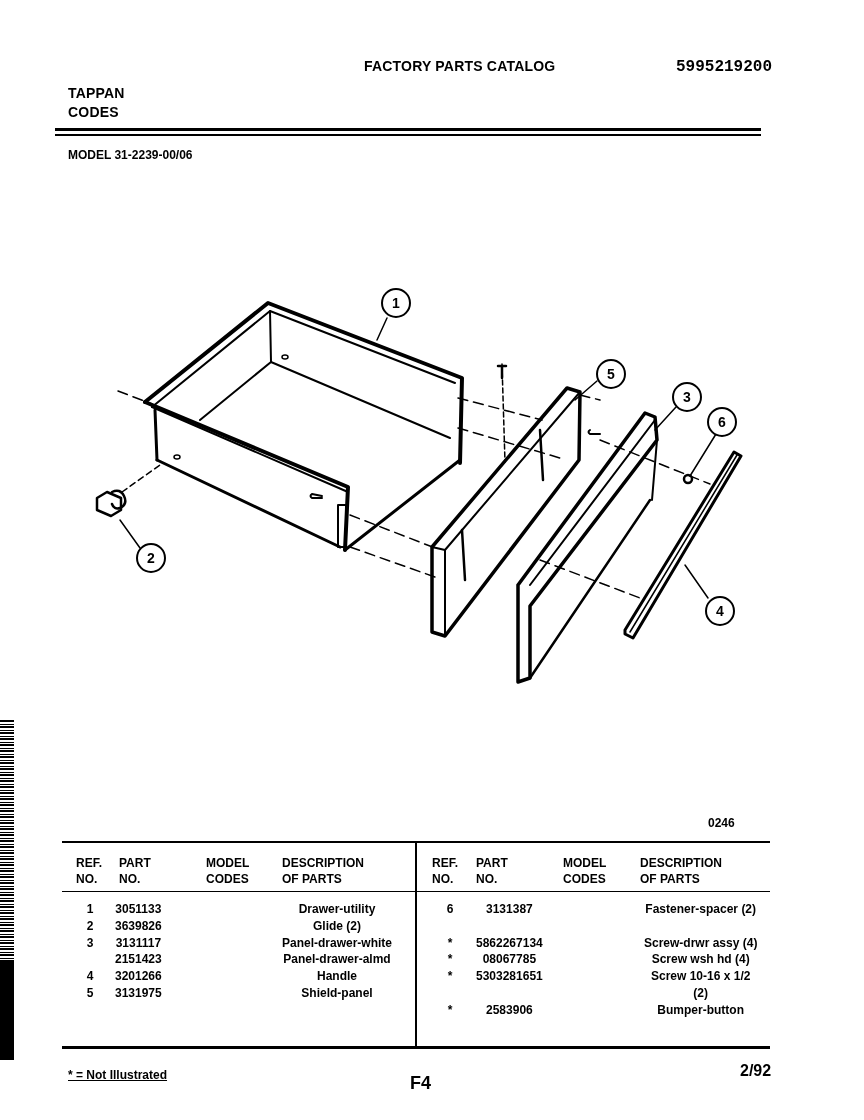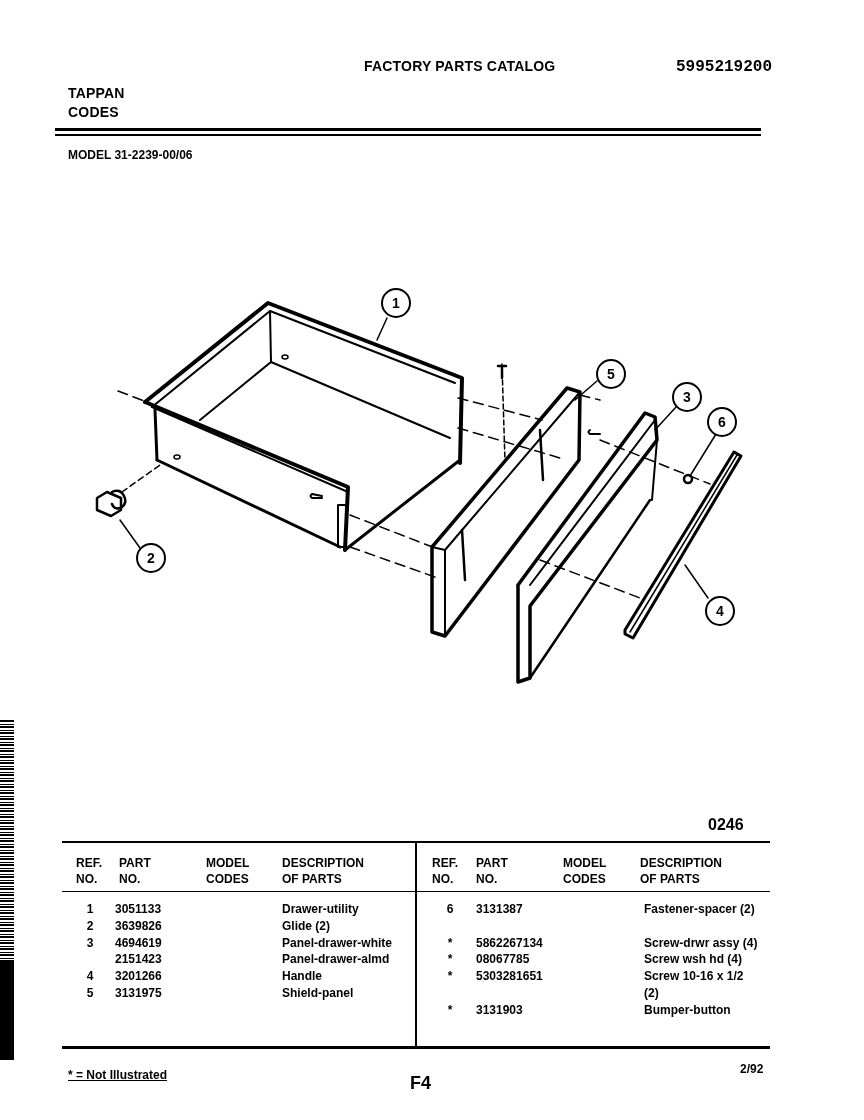--- a/index.html
+++ b/index.html
@@ -5,30 +5,30 @@
   html, body { margin: 0; padding: 0; background: #ffffff; }
   body { width: 864px; height: 1120px; position: relative; overflow: hidden; font-family: "Liberation Sans", sans-serif; color: #000; }
   .abs { position: absolute; }
   .hdr-left { left: 68px; top: 60px; font-size: 14px; font-weight: bold; line-height: 19px; letter-spacing: 0.2px; margin-top: 24px; }
   .hdr-center { left: 330px; top: 58px; font-size: 14px; font-weight: bold; letter-spacing: 0.2px; padding-left: 34px; }
   .hdr-right { left: 676px; top: 58px; font-size: 16px; font-weight: bold; font-family: Liberation Mono, monospace; }
   .rule-thick { left: 55px; top: 128px; width: 706px; height: 3px; background: #000; }
   .rule-thin { left: 55px; top: 134px; width: 706px; height: 2px; background: #000; }
   .model { left: 68px; top: 148px; font-size: 12px; font-weight: bold; }
   .diagram { left: 70px; top: 280px; width: 720px; height: 420px; }
-  .fig-code { left: 708px; top: 816px; font-size: 16px; font-weight: bold; }
+  .fig-code { left: 708px; top: 816px; font-size: 12px; font-weight: bold; }
   .tbl-top { left: 62px; top: 841px; width: 708px; height: 2px; background: #000; }
   .tbl-mid { left: 62px; top: 891px; width: 708px; height: 1px; background: #000; }
   .tbl-bot { left: 62px; top: 1046px; width: 708px; height: 3px; background: #000; }
   .tbl-div { left: 415px; top: 843px; width: 2px; height: 203px; background: #000; }
   .th { font-size: 12px; font-weight: bold; line-height: 16px; }
-  .td { font-size: 12px; font-weight: bold; line-height: 16.8px; }
+  .td { font-size: 12px; font-weight: bold; line-height: 16.8px; text-align: center; }
   .footer-note { left: 68px; top: 1068px; font-size: 12px; font-weight: bold; text-decoration: underline; }
   .footer-page { left: 410px; top: 1073px; font-size: 18px; font-weight: bold; }
-  .footer-date { left: 740px; top: 1062px; font-size: 12px; font-weight: bold; }
+  .footer-date { left: 740px; top: 1062px; font-size: 16px; font-weight: bold; }
   .scan-edge { left: 0; top: 720px; width: 14px; height: 340px;
     background: repeating-linear-gradient(to bottom, #000 0px, #000 2px, #fff 2px, #fff 4px, #000 4px, #000 5px, #fff 5px, #fff 6px); }
   .scan-edge-solid { left: 0; top: 960px; width: 14px; height: 100px; background: #000; }
   .callout text { font-family: "Liberation Sans", sans-serif; font-weight: bold; font-size: 14px; }
 </style>
 </head>
 <body>
 
 <div class="abs hdr-left">
   <div>TAPPAN</div>
@@ -186,21 +186,21 @@
   <div>1</div>
   <div>2</div>
   <div>3</div>
   <div style="height:16.8px"></div>
   <div>4</div>
   <div>5</div>
 </div>
 <div class="abs td" style="left:115px; top:901px;">
   <div>3051133</div>
   <div>3639826</div>
-  <div>4694619</div>
+  <div>3131117</div>
   <div>2151423</div>
   <div>3201266</div>
   <div>3131975</div>
 </div>
 <div class="abs td" style="left:282px; top:901px;">
   <div>Drawer-utility</div>
   <div>Glide (2)</div>
   <div>Panel-drawer-white</div>
   <div>Panel-drawer-almd</div>
   <div>Handle</div>
@@ -216,21 +216,21 @@
   <div style="height:16.8px"></div>
   <div style="height:16.8px">*</div>
 </div>
 <div class="abs td" style="left:476px; top:901px;">
   <div style="height:16.8px">3131387</div>
   <div style="height:16.8px"></div>
   <div style="height:16.8px">5862267134</div>
   <div style="height:16.8px">08067785</div>
   <div style="height:16.8px">5303281651</div>
   <div style="height:16.8px"></div>
-  <div style="height:16.8px">3131903</div>
+  <div style="height:16.8px">2583906</div>
 </div>
 <div class="abs td" style="left:644px; top:901px;">
   <div style="height:16.8px">Fastener-spacer (2)</div>
   <div style="height:16.8px"></div>
   <div style="height:16.8px">Screw-drwr assy (4)</div>
   <div style="height:16.8px">Screw wsh hd (4)</div>
   <div style="height:16.8px">Screw 10-16 x 1/2</div>
   <div style="height:16.8px">(2)</div>
   <div style="height:16.8px">Bumper-button</div>
 </div>

